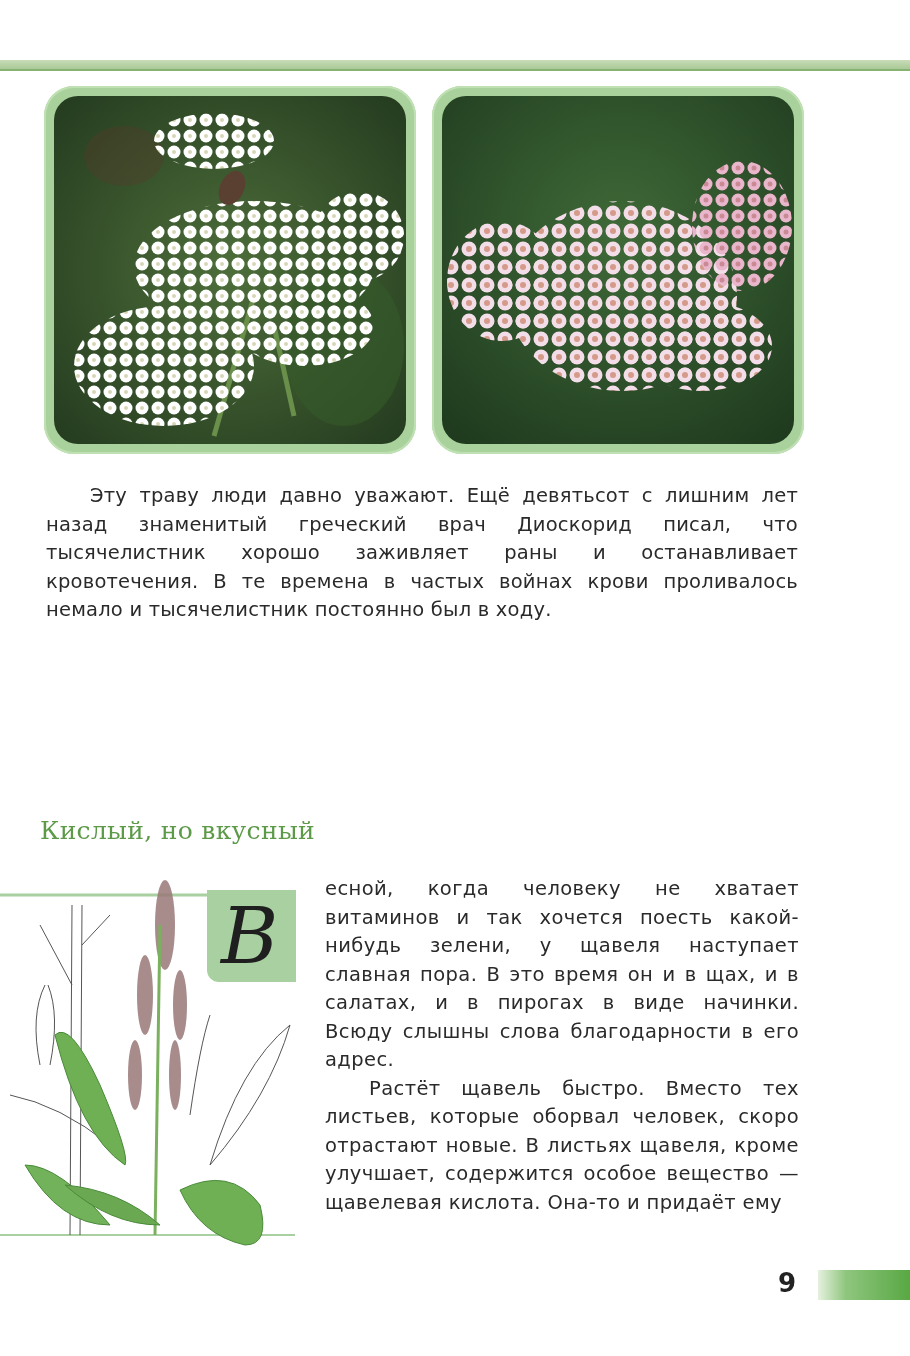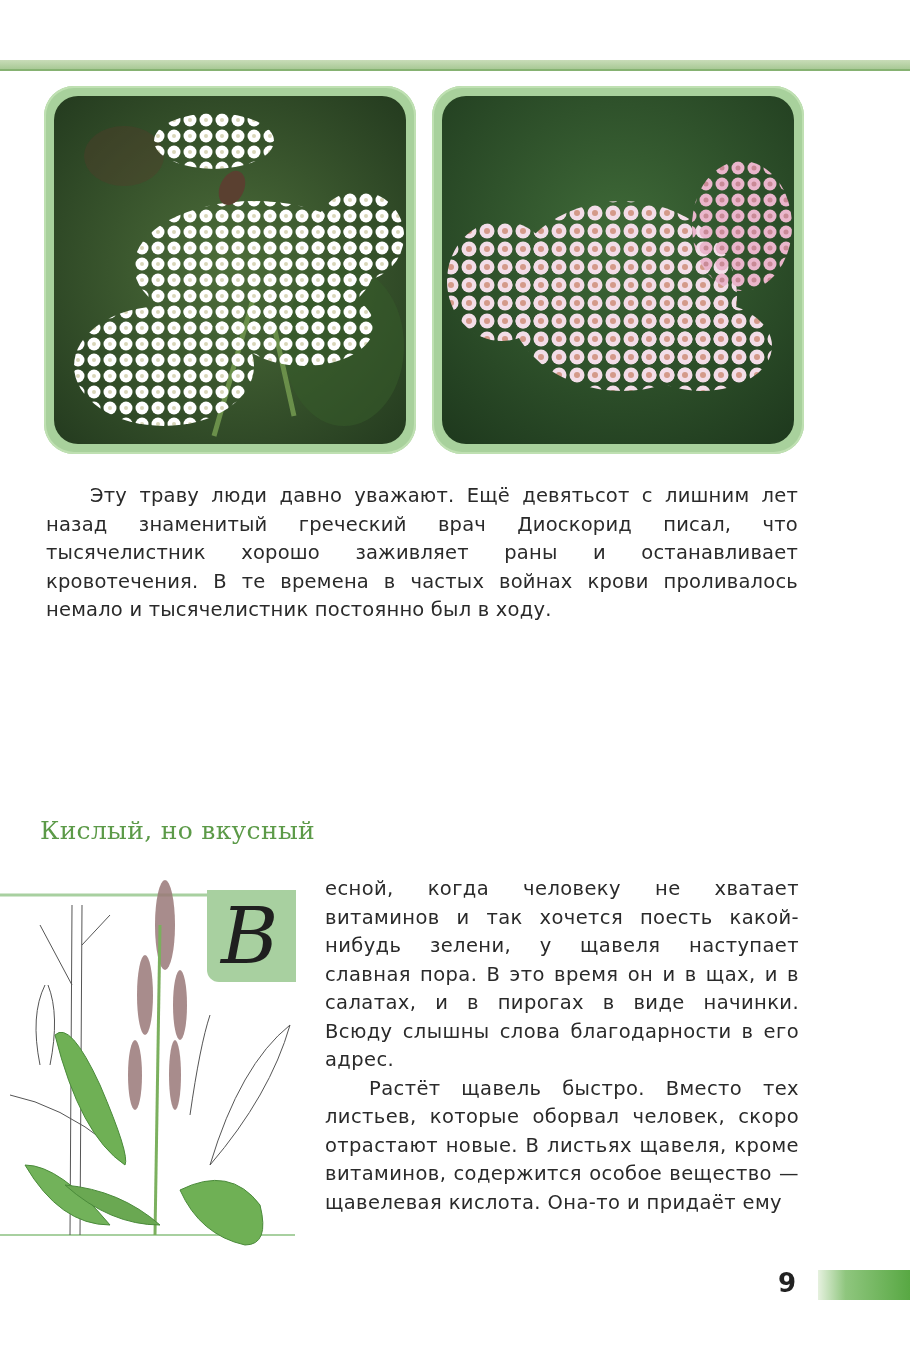--- a/index.html
+++ b/index.html
@@ -110,17 +110,17 @@
     <path d="M180 325 Q230 300 260 340 Q270 380 245 380 Q200 370 180 325 Z" fill="#6fb055" stroke="#4a8a3a"></path>
   </svg>
 </div>
 
 <div class="dropcap">
   <span>В</span>
 </div>
 
 <div class="col" style="top:875px;">
   <p>есной, когда человеку не хватает витаминов и так хочется поесть какой-нибудь зелени, у щавеля наступает славная пора. В это время он и в щах, и в салатах, и в пирогах в виде начинки. Всюду слышны слова благодарности в его адрес.</p>
-  <p class="ind">Растёт щавель быстро. Вместо тех листьев, которые оборвал человек, скоро отрастают новые. В листьях щавеля, кроме витаминов, содержится особое вещество — щавелевая кислота. Она-то и придаёт ему</p>
+  <p class="ind">Растёт щавель быстро. Вместо тех листьев, которые оборвал человек, скоро отрастают новые. В листьях щавеля, кроме улучшает, содержится особое вещество — щавелевая кислота. Она-то и придаёт ему</p>
 </div>
 
 <div class="page-num">9</div>
 <div class="page-bar"></div>
 
 </body></html>

